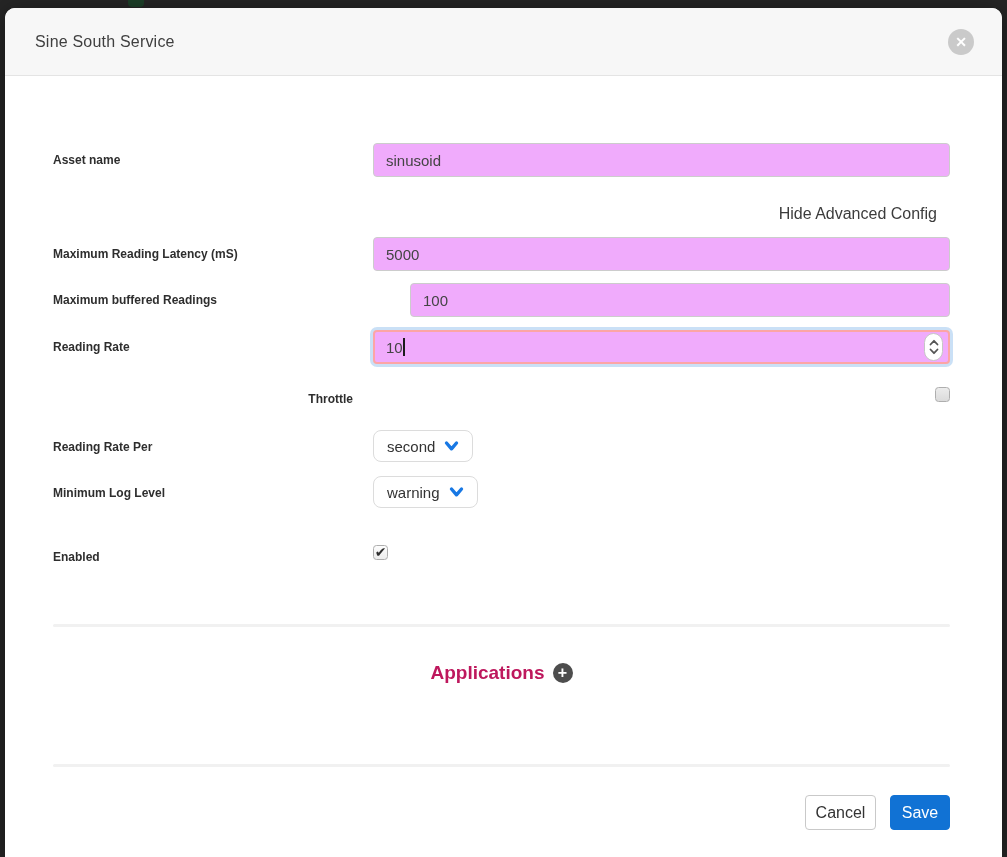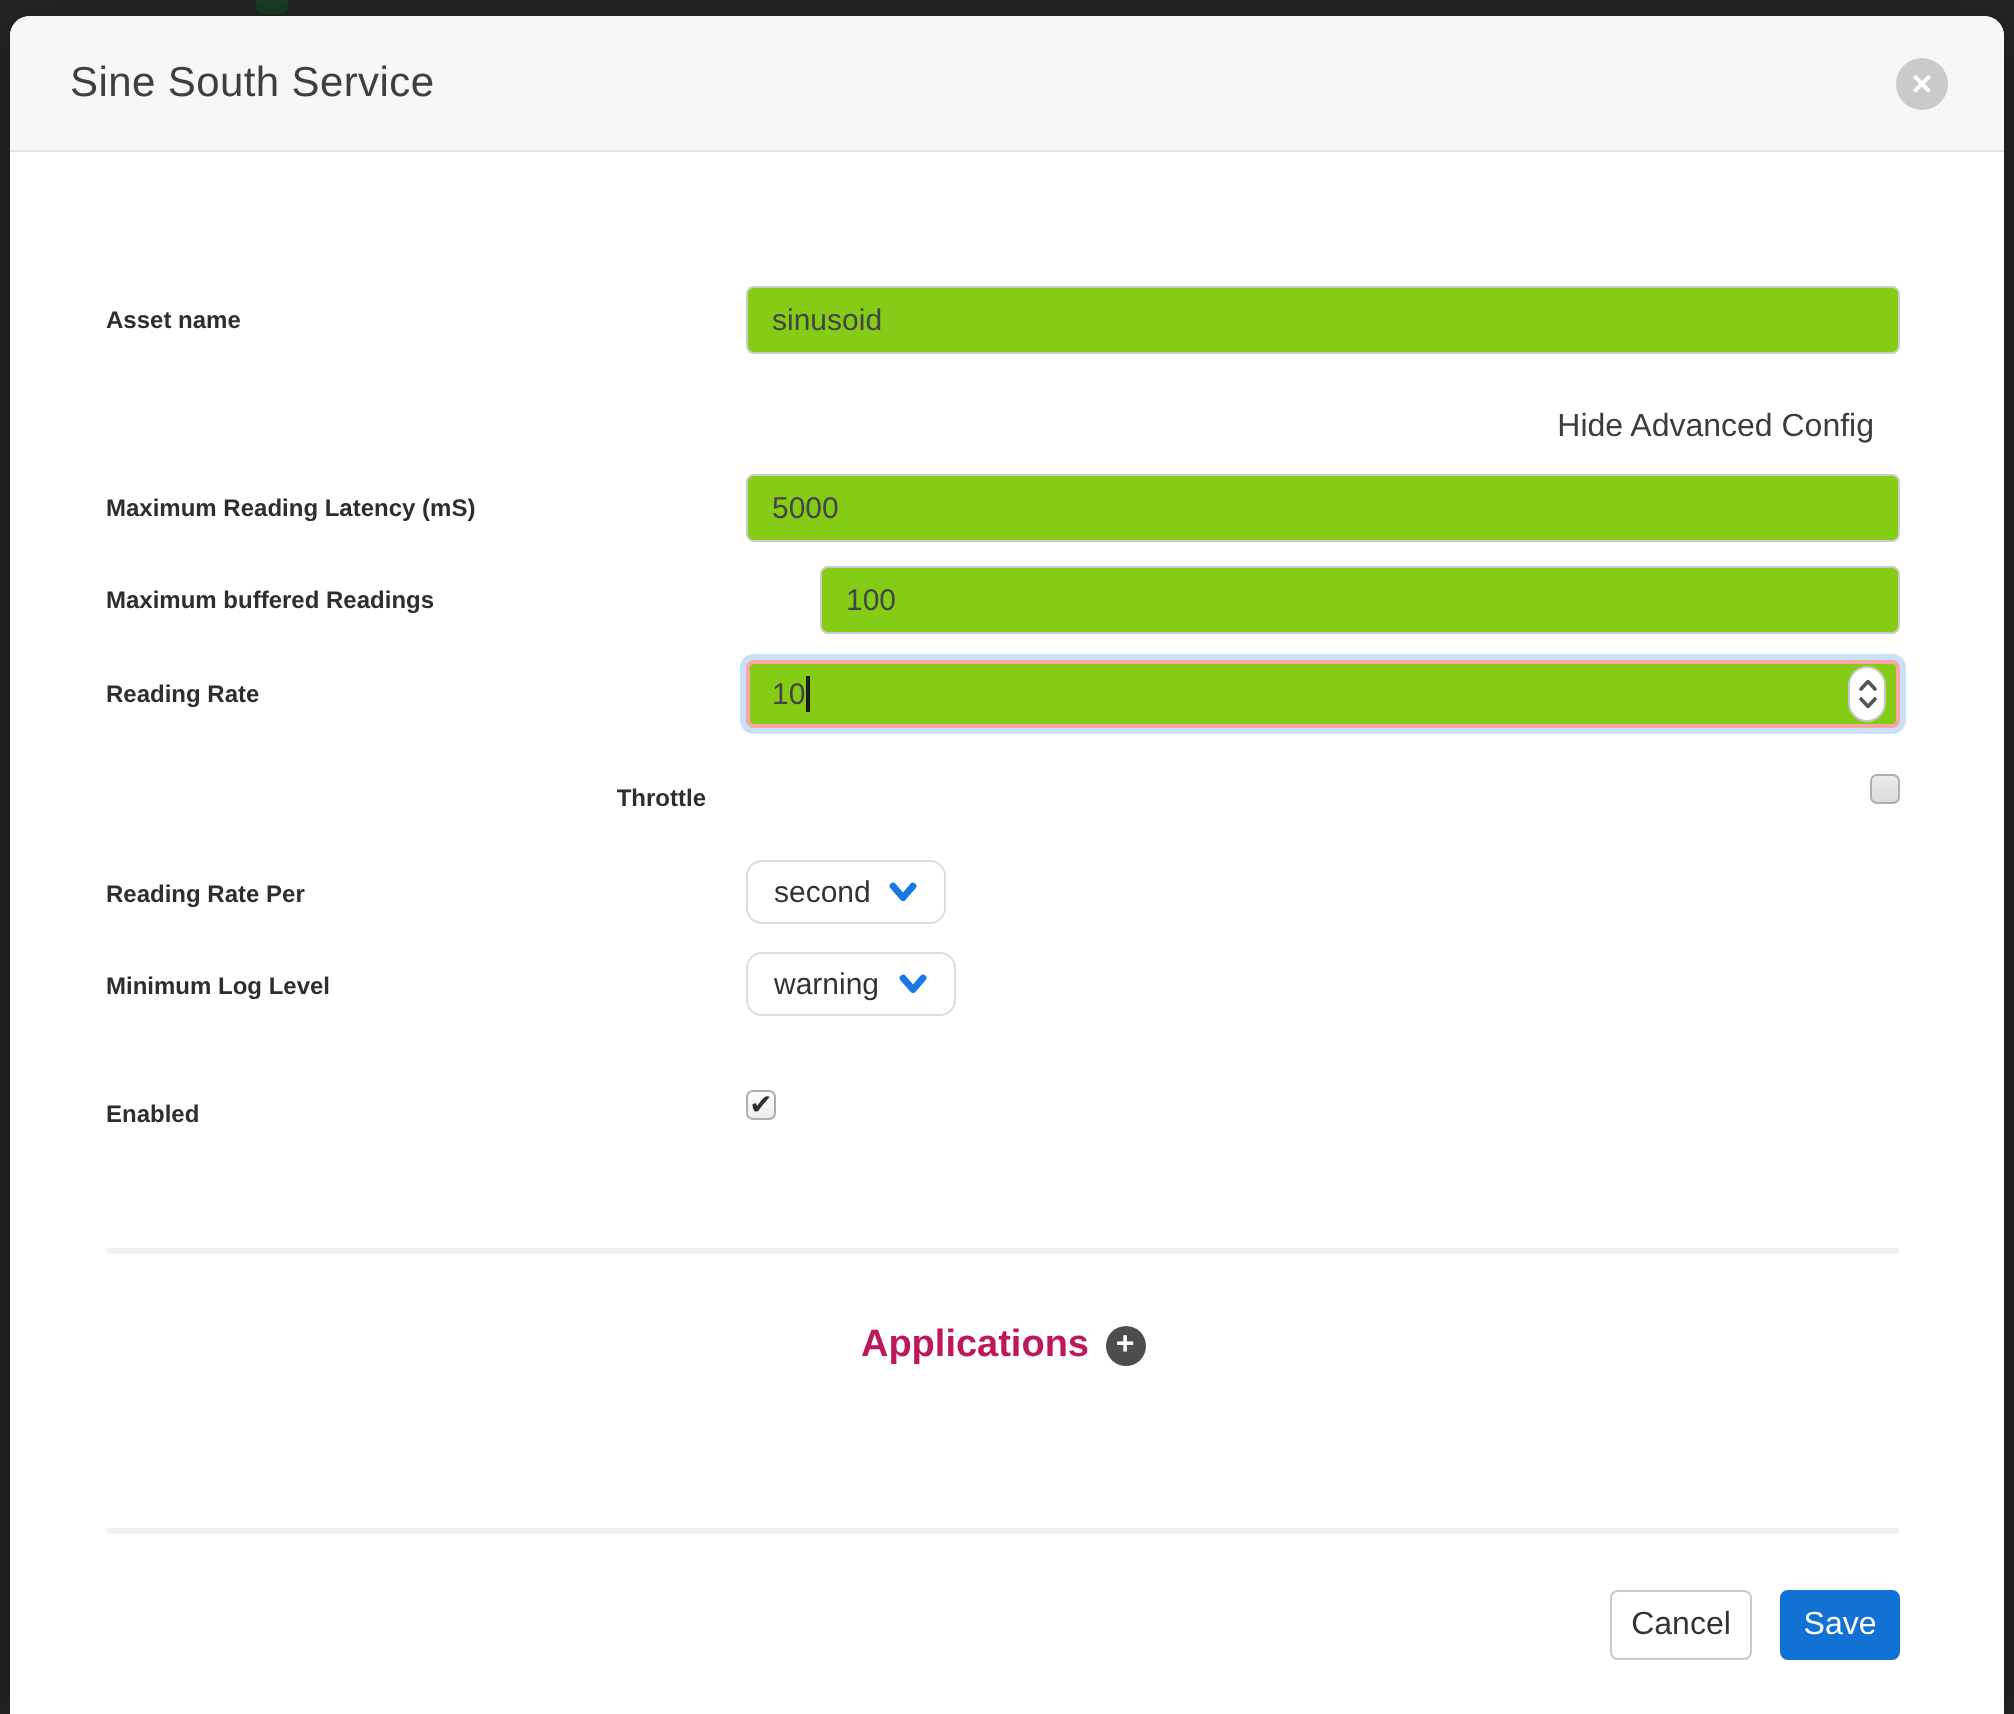--- a/index.html
+++ b/index.html
@@ -17,41 +17,41 @@
     position: absolute; left: 5px; top: 8px; width: 997px; height: 849px;
     background: #ffffff; border-radius: 10px 10px 0 0;
     box-shadow: 0 4px 24px rgba(0,0,0,.45);
     overflow: hidden;
   }
   .modal-header {
     height: 68px; background: #f7f7f7; border-bottom: 1px solid #e4e4e4;
     display: flex; align-items: center; padding: 0 28px 0 30px;
     position: relative;
   }
-  .modal-title { font-size: 21px; color: #3f3f3f; font-weight: 400; letter-spacing: .2px; }
+  .modal-title { font-size: 16px; color: #3f3f3f; font-weight: 400; letter-spacing: .2px; }
   .close-btn {
     position: absolute; right: 28px; top: 21px;
     width: 26px; height: 26px; border-radius: 50%;
     background: #cacaca; border: none; cursor: pointer;
     display: flex; align-items: center; justify-content: center;
   }
   .close-btn span { color: #ffffff; font-size: 14px; font-weight: 700; line-height: 1; }
   .modal-body { padding: 67px 52px 0 48px; }
   .row { display: flex; align-items: flex-start; }
   .lbl {
     flex: 0 0 320px; max-width: 320px; padding-right: 20px;
     font-size: 12px; font-weight: 700; color: #2e2e2e; line-height: 28px;
     margin-top: 3px;
   }
   .lbl-narrow { flex-basis: 320px; }
   .lbl-narrow .lbl-inner { display: inline-block; max-width: 238px; }
   .ctl { flex: 1; position: relative; }
   .txt-input {
     width: 100%; height: 34px; border: 1px solid #cccccc; border-radius: 4px;
-    padding: 0 12px; font-size: 15px; color: #444; background: #84cc16;
+    padding: 0 12px; font-size: 15px; color: #444; background: #f0abfc;
     font-family: "Liberation Sans", sans-serif; outline: none;
   }
   .txt-input.focused {
     border: 2px solid #fca5a5;
     box-shadow: 0 0 0 3px rgba(65,144,221,.28);
     padding: 0 11px;
   }
   .caret { position: absolute; left: 30px; top: 8px; width: 1.5px; height: 18px; background: #1b1b1b; }
   .spinner {
     position: absolute; right: 7px; top: 3px; width: 19px; height: 28px;

